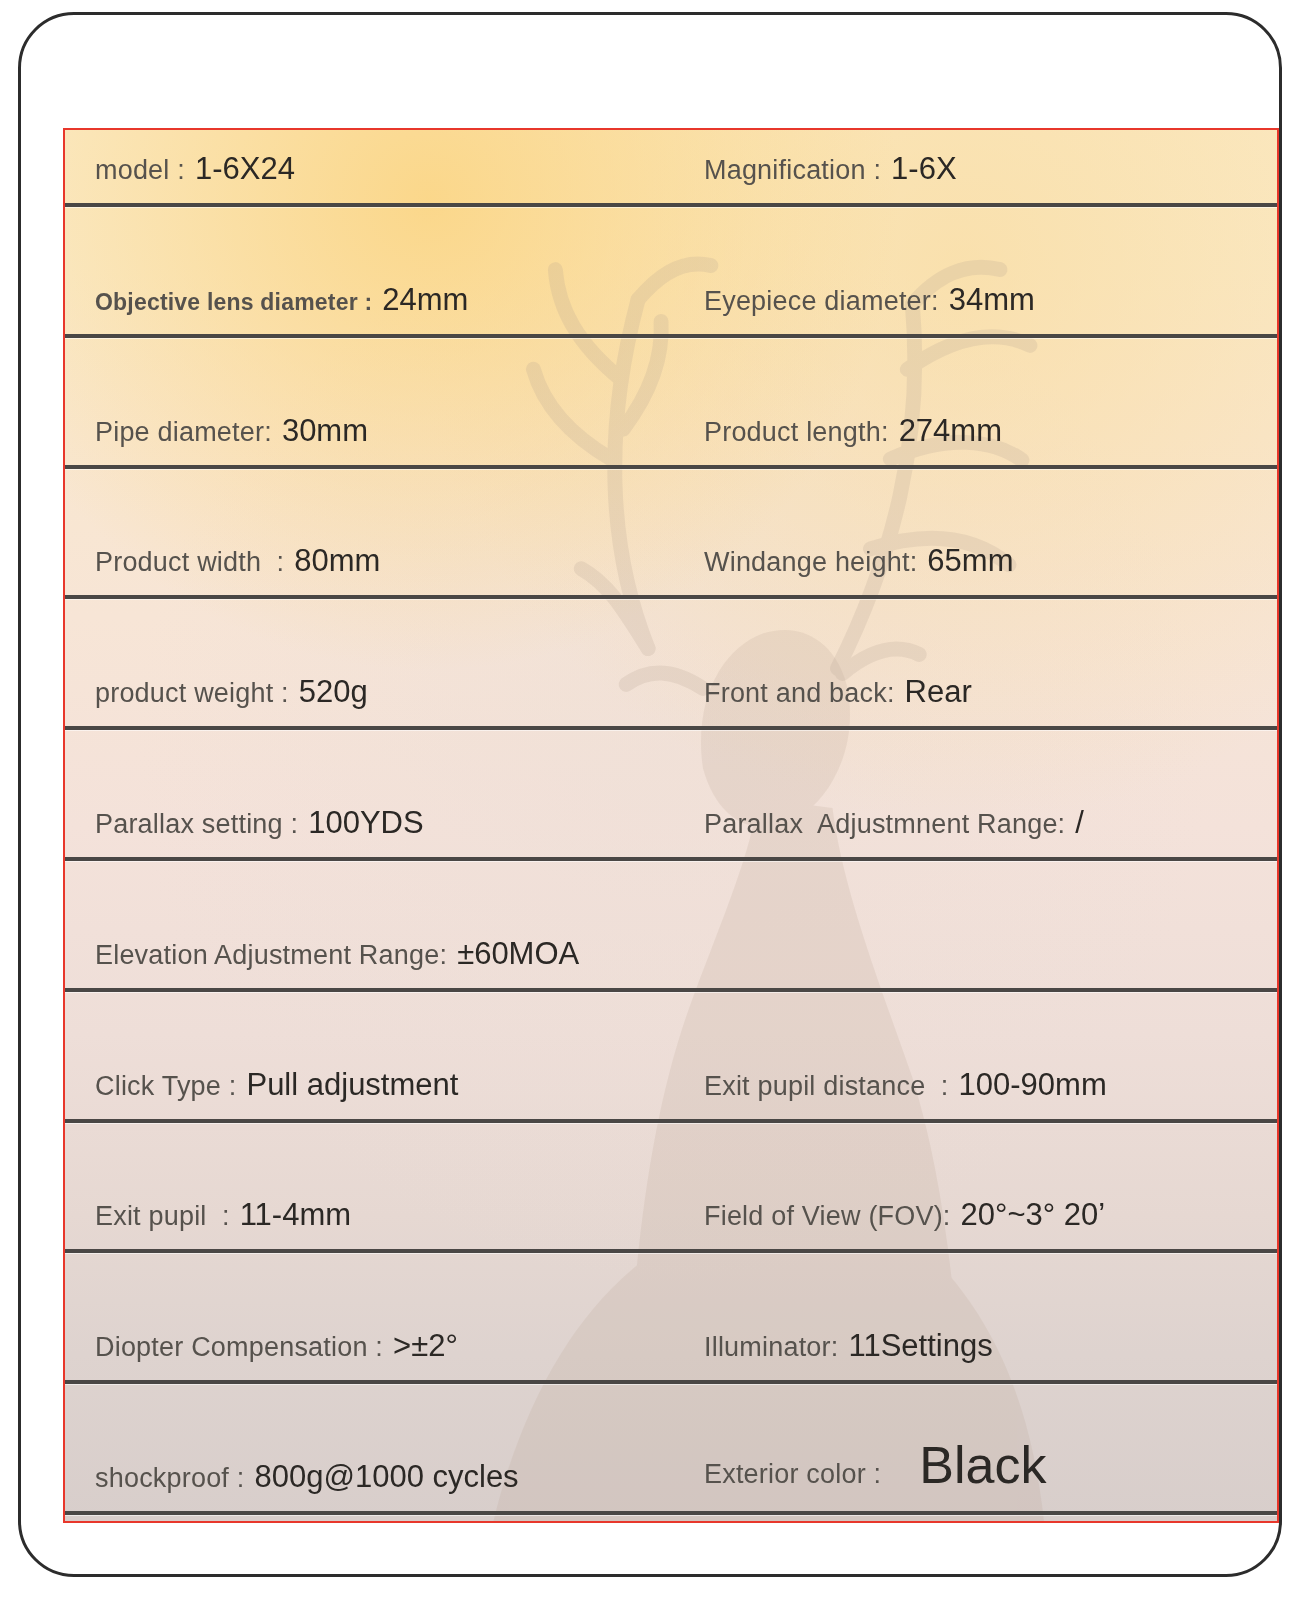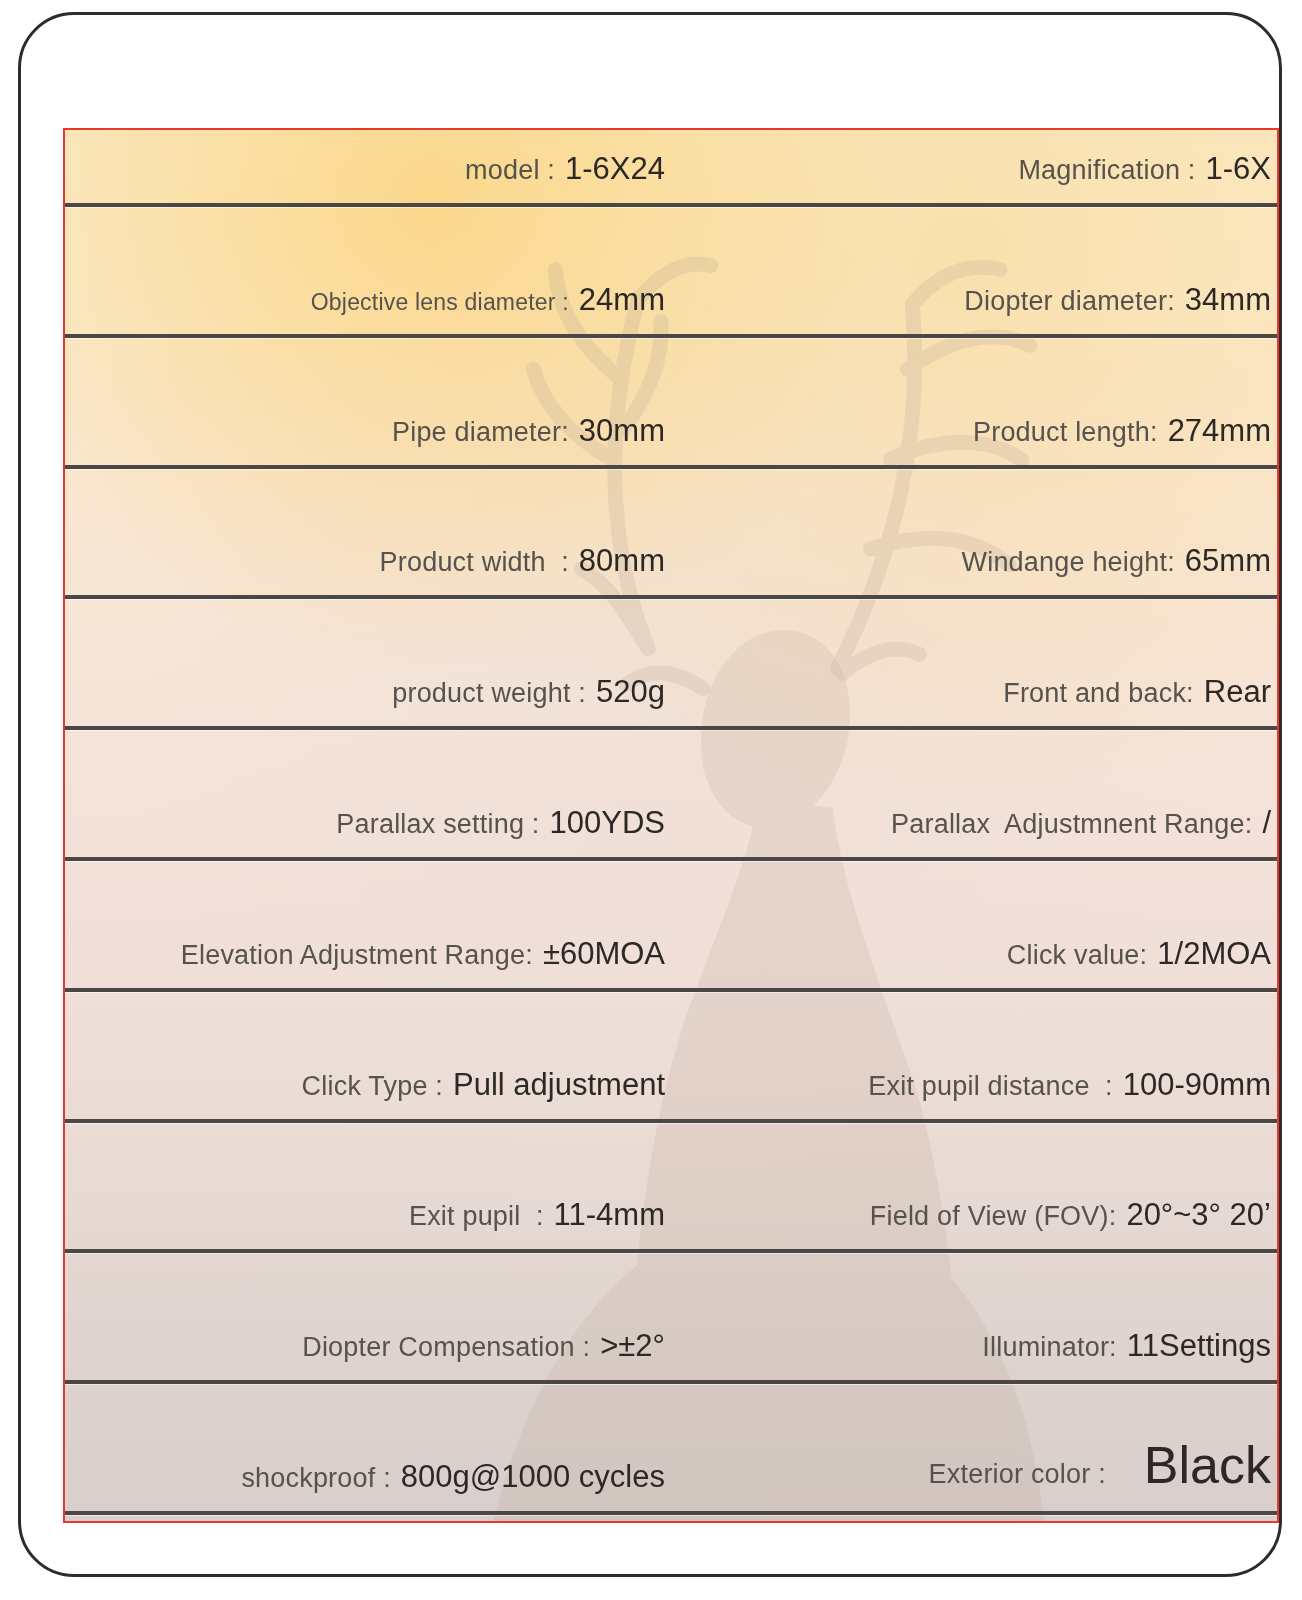--- a/index.html
+++ b/index.html
@@ -37,32 +37,32 @@
     box-sizing:border-box; padding-bottom:6px;
   }
   .spec-row {
     flex:1; display:flex;
     border-bottom:4px solid #4a4745;
     box-shadow:0 1px 0 rgba(255,255,255,0.55);
   }
   .spec-row:first-child { flex:0 0 73px; }
   .cell {
     width:50%; display:flex; align-items:flex-end;
-    box-sizing:border-box; padding:0 6px 16px 30px;justify-content:flex-end;
+    box-sizing:border-box; padding:0 6px 16px 30px;
   }
   .cell.right { padding-left:33px; }
   .line { display:inline-block; white-space:pre; }
   .label {
     font-size:27px; color:#56524d; letter-spacing:0.2px; white-space:pre;
   }
   .value {
     font-size:31px; color:#2b2825; margin-left:10px; white-space:pre;
   }
   
-  .spec-row:nth-child(2)  .cell.left  .label { font-size:23px; }
+  .spec-row:nth-child(2)  .cell.left  .label { font-size:23px;font-weight:bold; }
   .spec-row:nth-child(11) .cell.right .value { font-size:52px;margin-left:38px; }
   .spec-row:nth-child(12) .cell .label,
   .spec-row:nth-child(13) .cell .label { font-size:30px; }
   .spec-row:nth-child(12) .cell .value { font-size:37px; }
   .spec-row:nth-child(13) .cell.right .value { font-size:38px;margin-top:32px; }
 </style>
 </head>
 <body>
 
 <div class="page-frame">
@@ -99,21 +99,21 @@
     <div class="cell right">
       <span class="line"><span class="label">Magnification :</span><span class="value">1-6X</span></span>
     </div>
   </div>
 
   <div class="spec-row">
     <div class="cell left">
       <span class="line"><span class="label">Objective lens diameter :</span><span class="value">24mm</span></span>
     </div>
     <div class="cell right">
-      <span class="line"><span class="label">Diopter diameter:</span><span class="value">34mm</span></span>
+      <span class="line"><span class="label">Eyepiece diameter:</span><span class="value">34mm</span></span>
     </div>
   </div>
 
   <div class="spec-row">
     <div class="cell left">
       <span class="line"><span class="label">Pipe diameter:</span><span class="value">30mm</span></span>
     </div>
     <div class="cell right">
       <span class="line"><span class="label">Product length:</span><span class="value">274mm</span></span>
     </div>
@@ -144,23 +144,20 @@
     <div class="cell right">
       <span class="line"><span class="label">Parallax  Adjustmnent Range:</span><span class="value">/</span></span>
     </div>
   </div>
 
 
   <div class="spec-row">
     <div class="cell left">
       <span class="line"><span class="label">Elevation Adjustment Range:</span><span class="value">±60MOA</span></span>
     </div>
-    <div class="cell right">
-      <span class="line"><span class="label">Click value:</span><span class="value">1/2MOA</span></span>
-    </div>
   </div>
 
   <div class="spec-row">
     <div class="cell left">
       <span class="line"><span class="label">Click Type :</span><span class="value">Pull adjustment</span></span>
     </div>
     <div class="cell right">
       <span class="line"><span class="label">Exit pupil distance  :</span><span class="value">100-90mm</span></span>
     </div>
   </div>

